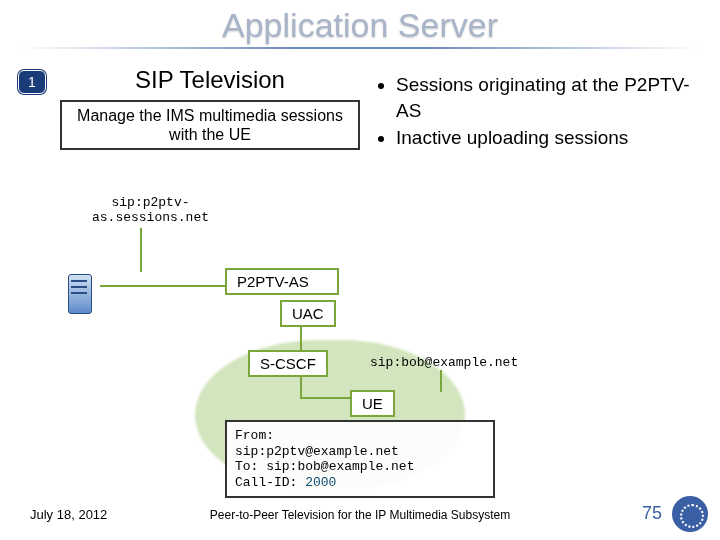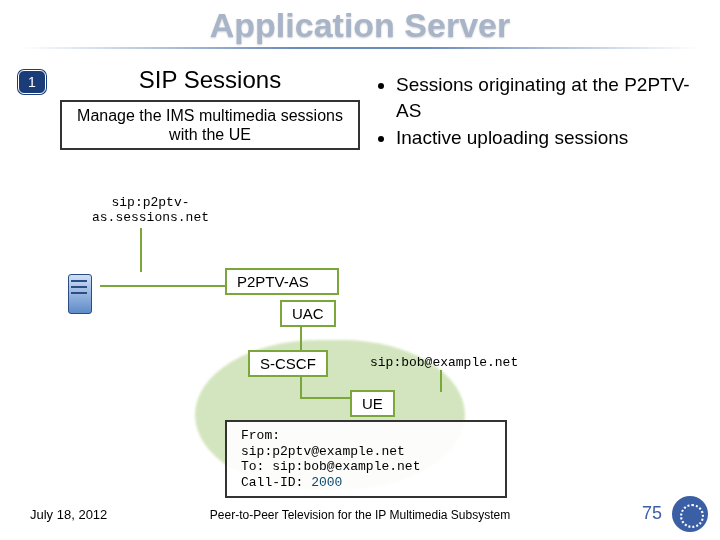--- a/index.html
+++ b/index.html
@@ -1,32 +1,32 @@
 <!DOCTYPE html>
 <html><head>
 <meta charset="utf-8">
 <style>
 body{margin:0;width:720px;height:540px;background:#fff;font-family:Arial,Helvetica,sans-serif;position:relative;overflow:hidden}
-.title{text-align:center;font-size:34px;color:#a8b4c8;font-weight:700;margin:6px 0 2px;text-shadow:0 1px 2px #ccc}
+.title{text-align:center;font-size:34px;color:#a8b4c8;font-weight:400;margin:6px 0 2px;text-shadow:0 1px 2px #ccc}
 .hr{height:2px;background:linear-gradient(to right,rgba(70,110,170,0) 0%,rgba(70,110,170,.8) 40%,rgba(70,110,170,.8) 60%,rgba(70,110,170,0) 100%);margin:0 20px 6px}
 .badge{position:absolute;left:18px;top:70px;width:26px;height:22px;background:#1a3d7a;color:#fff;border-radius:6px;text-align:center;line-height:22px;font-size:14px;border:1px solid #fff;box-shadow:0 0 0 1px #1a3d7a}
 .col{position:absolute;top:66px}
 .left{left:60px;width:300px}
 .right{left:370px;width:330px}
 h2{font-size:24px;font-weight:400;margin:0 0 6px;text-align:center}
 .box{border:2px solid #333;padding:4px 8px;text-align:center;font-size:16px;line-height:1.2;display:inline-block}
 .mono{font-family:"Courier New",monospace;font-size:13px}
 ul{margin:6px 0 0 8px;padding-left:18px;font-size:19px;line-height:1.35}
 li{margin-bottom:2px}
 .node{position:absolute;border:2px solid #7aa63b;background:#fff;font-size:15px;padding:3px 10px}
 .p2ptv{left:225px;top:268px;width:90px;text-align:left}
 .uac{left:280px;top:300px}
 .scscf{left:248px;top:350px}
 .ue{left:350px;top:390px}
-.big{position:absolute;left:225px;top:420px;width:250px;border:2px solid #333;padding:6px 14px;font-family:'Courier New',monospace;font-size:13px;line-height:1.2;background:rgba(255,255,255,.92)}
+.big{position:absolute;left:225px;top:420px;width:250px;border:2px solid #333;padding:6px 8px;font-family:'Courier New',monospace;font-size:13px;line-height:1.2;background:rgba(255,255,255,.92)}
 .big .red{color:#0c4a6e}
 .srv{position:absolute;left:62px;top:268px;width:36px;height:50px}
 .srv .body{position:absolute;left:6px;top:6px;width:22px;height:38px;background:linear-gradient(#cfe0f5,#5f8bc9);border:1px solid #2a4d85;border-radius:3px}
 .srv .slot{position:absolute;left:9px;width:16px;height:2px;background:#2a4d85}
 .cloud{position:absolute;left:195px;top:340px;width:270px;height:150px;background:#cfe3b8;border-radius:50%/55%;filter:blur(1px);opacity:.9;z-index:-1}
 .line{position:absolute;background:#7aa63b}
 .v{width:2px}.hln{height:2px}
 .bob{position:absolute;left:370px;top:355px;font-family:'Courier New',monospace;font-size:13px}
 .footL{position:absolute;left:30px;bottom:18px;font-size:13px}
 .footC{position:absolute;left:0;right:0;bottom:18px;text-align:center;font-size:12px}
@@ -37,21 +37,21 @@
 </style>
 </head>
 <body>
 
 <div class="title">Application Server</div>
 <div class="hr"></div>
 
 <div class="badge">1</div>
 
 <div class="col left">
-  <h2>SIP Sessions</h2>
+  <h2>SIP Television</h2>
   <div style="text-align:center">
     <div class="box">Manage the IMS multimedia sessions with the UE</div>
   </div>
 </div>
 <div class="sipbox mono">
   <div>sip:p2ptv-</div>
   <div>as.sessions.net</div>
 </div>
 
 <div class="col right">

